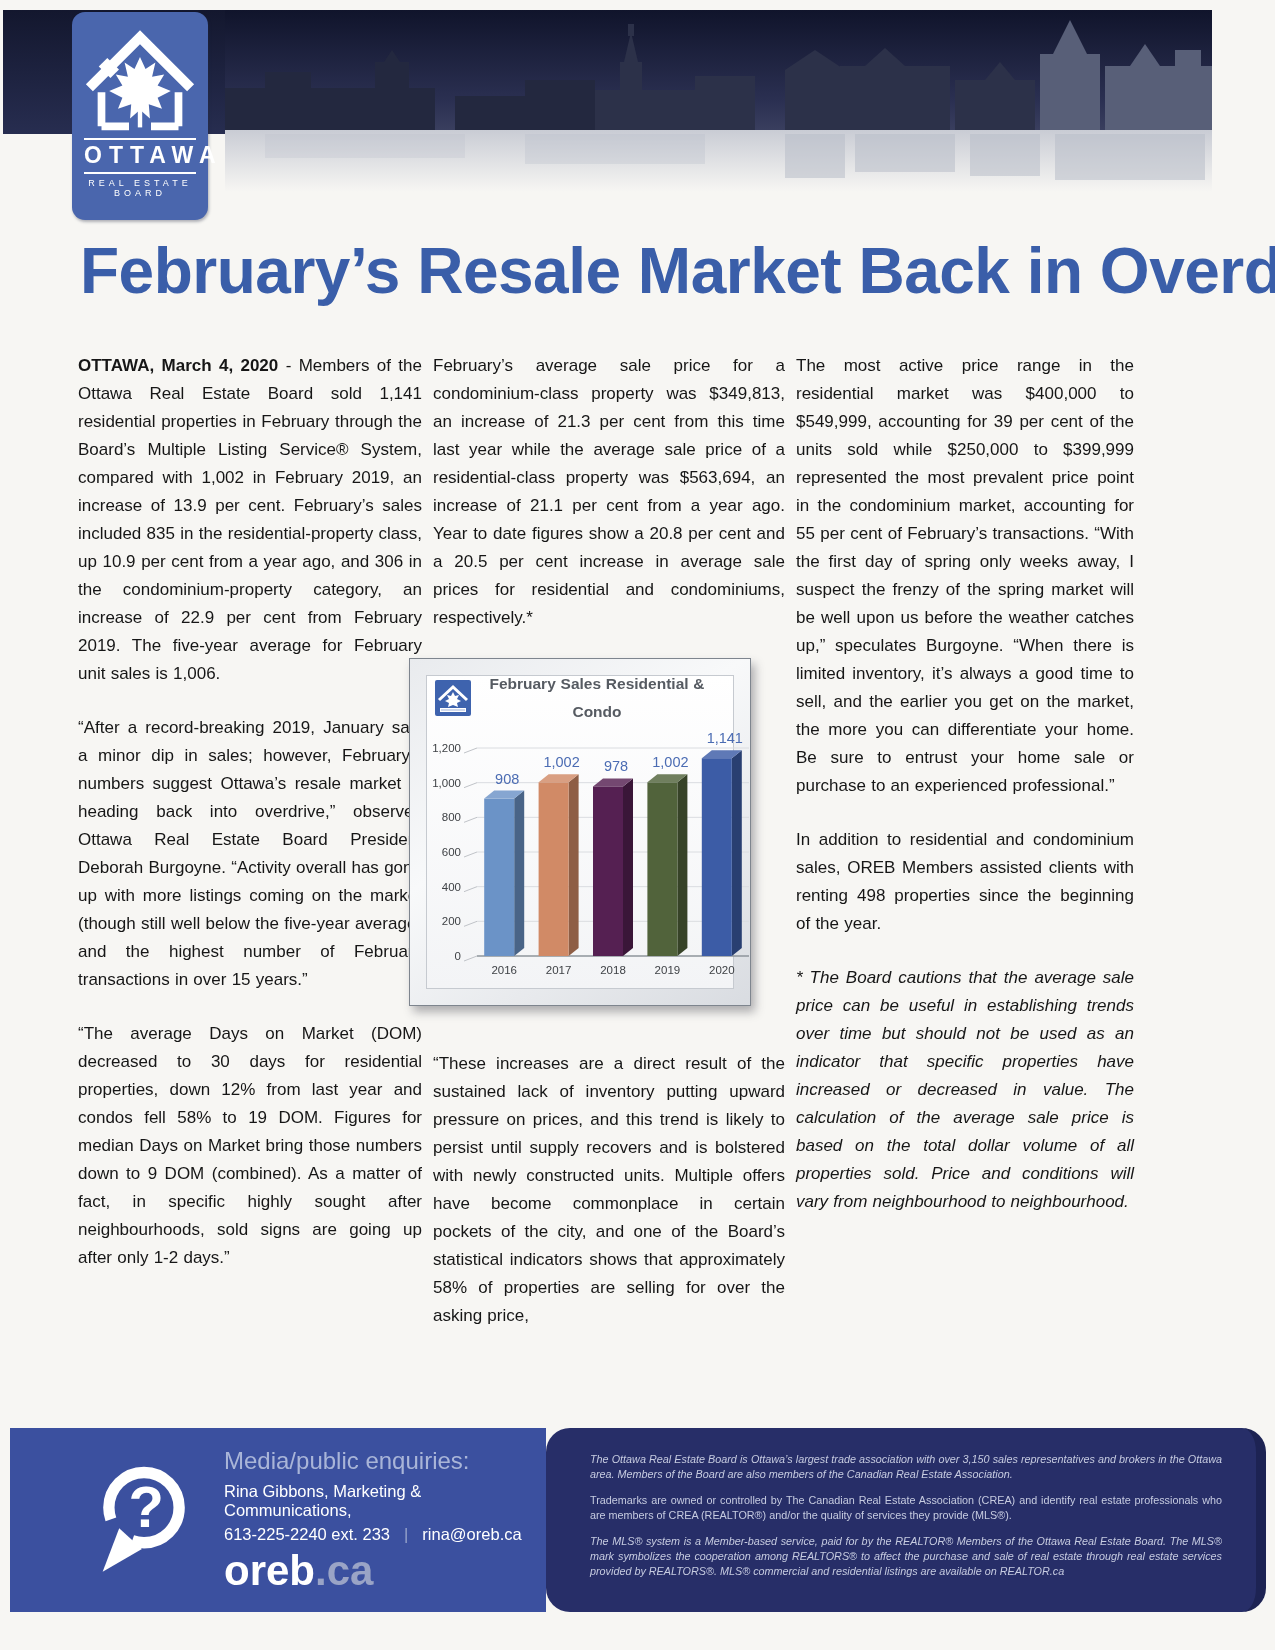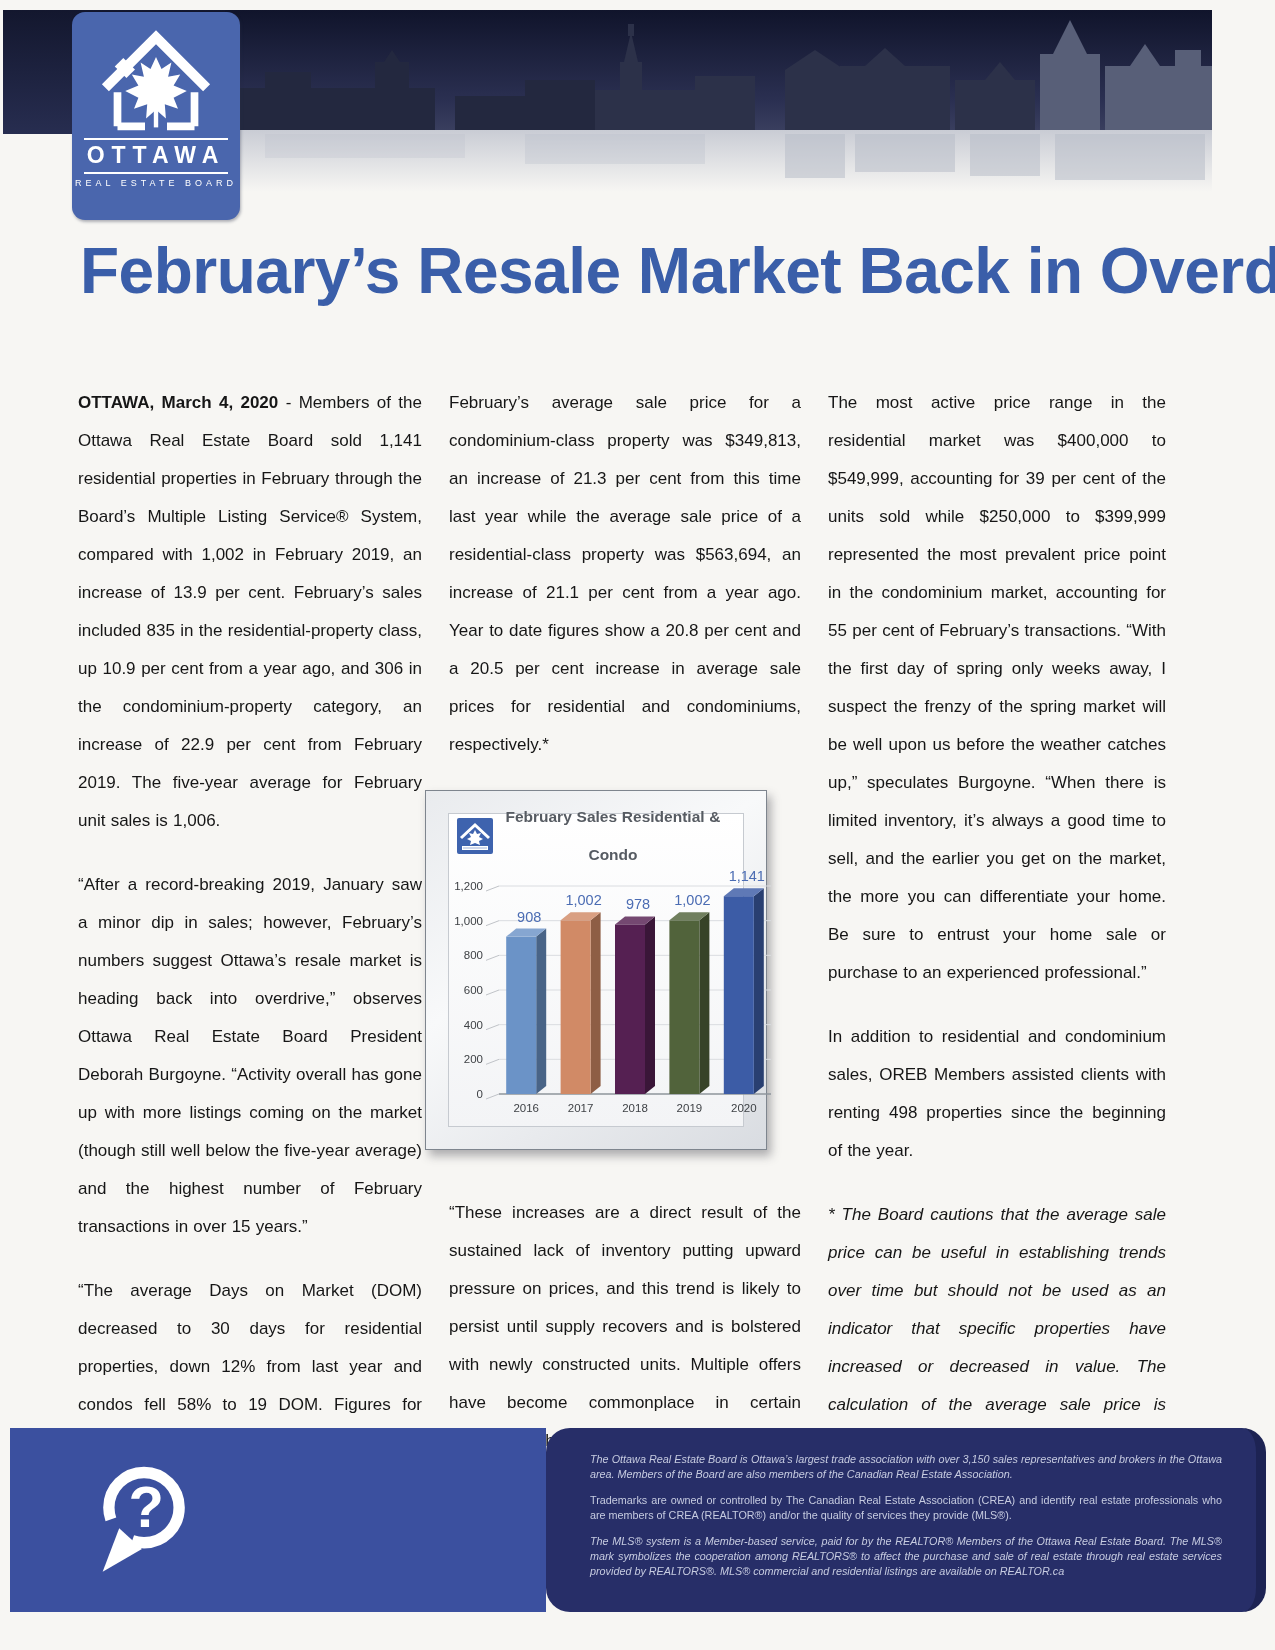--- a/index.html
+++ b/index.html
@@ -4,41 +4,41 @@
 <style>
   * { margin:0; padding:0; box-sizing:border-box; }
   html,body { background:#e8e6e2; }
   body { font-family:"Liberation Sans", sans-serif; }
   .page { position:relative; width:1275px; height:1650px; background:#f7f6f3; overflow:hidden; margin:0 auto; }
 
   
   .banner-strip { position:absolute; left:3px; top:10px; width:1209px; height:124px;
     background:linear-gradient(#13172e,#272d50); }
   .skyline { position:absolute; left:225px; top:10px; width:987px; height:182px; }
-  .logo-card { position:absolute; left:72px; top:12px; width:168px; height:208px;
+  .logo-card { position:absolute; left:72px; top:12px; width:136px; height:208px;
     background:#4a66ad; border-radius:13px; box-shadow:1px 2px 3px rgba(40,45,70,.35); z-index:3; text-align:center; }
   .logo-icon { margin-top:12px; }
   .logo-org { display:block; margin:0 12px; padding:2px 0 3px; color:#fff; font-weight:bold;
     font-size:23px; letter-spacing:7px; border-top:2px solid #fff; border-bottom:2px solid #fff; }
   .logo-suborg { display:block; margin-top:4px; color:#fff; font-size:9px; letter-spacing:4px; }
 
   
   .headline { position:absolute; left:80px; top:234px; width:1120px;
     color:#3a5ea9; font-size:64px; font-weight:bold; letter-spacing:-0.5px; white-space:nowrap; }
 
   
   .columns { position:absolute; left:78px; top:352px; width:1088px;
-    display:grid; grid-template-columns:344px 352px 338px; column-gap:27px;
-    font-size:17px; line-height:38px; color:#161616; text-align:justify; word-spacing:0.5px;margin-top:32px; }
+    display:grid; grid-template-columns:344px 352px 338px; column-gap:11px;
+    font-size:17px; line-height:28px; color:#161616; text-align:justify; word-spacing:0.5px; }
   .columns p { margin-bottom:26px; }
   .bold { font-weight:bold; }
   .disclaimer { font-style:italic; }
 
   
-  .chart-frame { width:342px; margin:8px 0 44px -24px; border:1px solid #7e858e; padding:22px;
+  .chart-frame { width:342px; margin:8px 0 44px -24px; border:1px solid #7e858e; padding:16px;
     background:linear-gradient(145deg,#e9ebee,#f8f9fa 40%,#d9dce1);
     box-shadow:4px 6px 9px rgba(55,55,65,.38); }
   .chart-inner { background:linear-gradient(#ffffff,#f3f4f6); border:1px solid #c6cad0; padding:2px 0 2px; }
   .chart-head { display:flex; align-items:center; height:40px; }
   .chart-logo { margin-left:8px; flex:0 0 auto; }
   .chart-title { flex:1; text-align:center; color:#565b62; font-size:15.5px; font-weight:bold; padding-right:10px; }
   #chart-svg { display:block; }
 
   
   .footer { position:absolute; left:10px; top:1428px; width:1256px; height:184px; display:flex; }
@@ -209,20 +209,26 @@
     </div>
   </div>
 
   <div class="footer">
     <div class="footer-left">
       <svg class="qmark" width="104" height="124" viewBox="0 0 100 120">
         <circle cx="50" cy="48" r="34" fill="none" stroke="#ffffff" stroke-width="11" stroke-dasharray="65 30 119"></circle>
         <polygon points="26,68 10,110 48,88" fill="#ffffff"></polygon>
         <text x="52" y="67" text-anchor="middle" font-family="'Liberation Sans',sans-serif" font-size="56" font-weight="bold" fill="#ffffff">?</text>
       </svg>
+      <div class="contact-block">
+        <div class="enq-label">Media/public enquiries:</div>
+        <div class="enq-line">Rina Gibbons, Marketing &amp; Communications,</div>
+        <div class="enq-line"><span>613-225-2240 ext. 233</span><span class="enq-sep">|</span><span>rina@oreb.ca</span></div>
+        <div class="site-word"><span class="w1">oreb</span><span class="w2">.ca</span></div>
+      </div>
     </div>
     <div class="footer-right">
       <p class="legal it">The Ottawa Real Estate Board is Ottawa’s largest trade association with over 3,150 sales representatives and brokers in the Ottawa area. Members of the Board are also members of the Canadian Real Estate Association.</p>
       <p class="legal">Trademarks are owned or controlled by The Canadian Real Estate Association (CREA) and identify real estate professionals who are members of CREA (REALTOR®) and/or the quality of services they provide (MLS®).</p>
       <p class="legal it">The MLS® system is a Member-based service, paid for by the REALTOR® Members of the Ottawa Real Estate Board. The MLS® mark symbolizes the cooperation among REALTORS® to affect the purchase and sale of real estate through real estate services provided by REALTORS®. MLS® commercial and residential listings are available on REALTOR.ca</p>
     </div>
   </div>
 
 </div>
 

